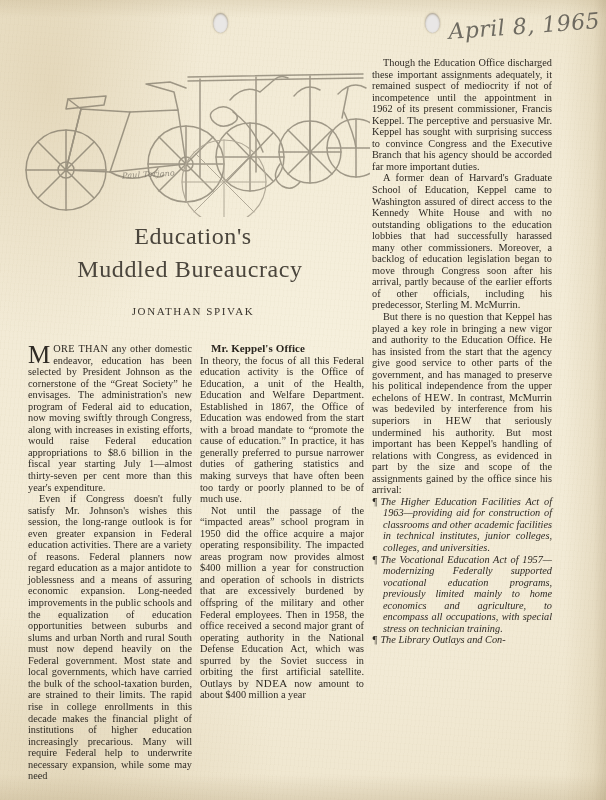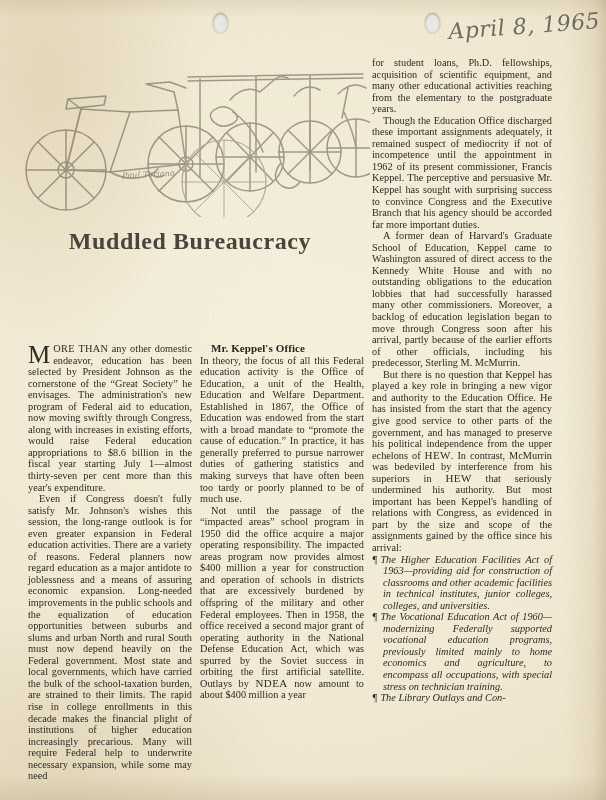--- a/index.html
+++ b/index.html
@@ -112,21 +112,21 @@
     letter-spacing: .6px;
     line-height: 1.18;
     font-weight: 400;
   }
   .headline .l2 {
     font-size: 24px;
     letter-spacing: .6px;
     line-height: 1.18;
     margin-top: 5px;
     margin-left: -6px;
-    font-weight: 700;
+    font-weight: 400;
   }
   .byline {
     position: absolute;
     left: 28px; top: 305px;
     width: 330px;
     text-align: center;
     font-size: 11px;
     letter-spacing: 1.6px;
     color: #3b362f;
   }
@@ -232,39 +232,40 @@
       <path d="M320 42 q14 -14 28 -6 M330 36 l-6 30"></path>
       <path d="M326 60 q10 22 12 36"></path>
 
       <circle cx="206" cy="130" r="42" stroke="#8a8272" stroke-width="1.2"></circle>
       <path d="M206 88 L206 172 M164 130 L248 130 M176 100 L236 160 M176 160 L236 100" stroke="#8a8272" stroke-width="1"></path>
     </svg>
   </div>
   <div class="artist-sig">Paul Torjano</div>
 
   <div class="headline">
+    <div class="l1">Education's</div>
     <div class="l2">Muddled Bureaucracy</div>
   </div>
+  <div class="byline">JONATHAN SPIVAK</div>
 
   <div class="col" id="col1">
     <p class="noindent">
       <span class="dropcap">M</span><span class="sc">ORE THAN</span><span> any other domestic endeavor, education has been selected by President Johnson as the cornerstone of the “Great Society” he envisages. The administration's new program of Federal aid to education, now moving swiftly through Congress, along with increases in existing efforts, would raise Federal education appropriations to $8.6 billion in the fiscal year starting July 1—almost thirty-seven per cent more than this year's expenditure.</span>
     </p>
     <p>Even if Congress doesn't fully satisfy Mr. Johnson's wishes this session, the long-range outlook is for even greater expansion in Federal education activities. There are a variety of reasons. Federal planners now regard education as a major antidote to joblessness and a means of assuring economic expansion. Long-needed improvements in the public schools and the equalization of education opportunities between suburbs and slums and urban North and rural South must now depend heavily on the Federal government. Most state and local governments, which have carried the bulk of the school-taxation burden, are strained to their limits. The rapid rise in college enrollments in this decade makes the financial plight of institutions of higher education increasingly precarious. Many will require Federal help to underwrite necessary expansion, while some may need</p>
   </div>
 
   <div class="col" id="col2">
     <p class="subhead">Mr. Keppel's Office</p>
     <p class="noindent">In theory, the focus of all this Federal education activity is the Office of Education, a unit of the Health, Education and Welfare Department. Established in 1867, the Office of Education was endowed from the start with a broad mandate to “promote the cause of education.” In practice, it has generally preferred to pursue narrower duties of gathering statistics and making surveys that have often been too tardy or poorly planned to be of much use.</p>
     <p><span>Not until the passage of the “impacted areas” school program in 1950 did the office acquire a major operating responsibility. The impacted areas program now provides almost $400 million a year for construction and operation of schools in districts that are excessively burdened by offspring of the military and other Federal employees. Then in 1958, the office received a second major grant of operating authority in the National Defense Education Act, which was spurred by the Soviet success in orbiting the first artificial satellite. Outlays by </span><span class="scu">NDEA</span><span> now amount to about $400 million a year</span></p>
   </div>
 
   <div class="col" id="col3">
-    <p class="noindent">for student loans, Ph.D. fellowships, acquisition of scientific equipment, and many other educational activities reaching from the elementary to the postgraduate years.</p>
     <p>Though the Education Office discharged these important assignments adequately, it remained suspect of mediocrity if not of incompetence until the appointment in 1962 of its present commissioner, Francis Keppel. The perceptive and persuasive Mr. Keppel has sought with surprising success to convince Congress and the Executive Branch that his agency should be accorded far more important duties.</p>
     <p>A former dean of Harvard's Graduate School of Education, Keppel came to Washington assured of direct access to the Kennedy White House and with no outstanding obligations to the education lobbies that had successfully harassed many other commissioners. Moreover, a backlog of education legislation began to move through Congress soon after his arrival, partly because of the earlier efforts of other officials, including his predecessor, Sterling M. McMurrin.</p>
     <p><span>But there is no question that Keppel has played a key role in bringing a new vigor and authority to the Education Office. He has insisted from the start that the agency give good service to other parts of the government, and has managed to preserve his political independence from the upper echelons of </span><span class="scu">HEW</span><span>. In contrast, McMurrin was bedeviled by interference from his superiors in </span><span class="scu">HEW</span><span> that seriously undermined his authority. But most important has been Keppel's handling of relations with Congress, as evidenced in part by the size and scope of the assignments gained by the office since his arrival:</span></p>
     <p class="hang"><span class="pilcrow">¶</span><span>The Higher Education Facilities Act of 1963—providing aid for construction of classrooms and other academic facilities in technical institutes, junior colleges, colleges, and universities.</span></p>
-    <p class="hang"><span class="pilcrow">¶</span><span>The Vocational Education Act of 1960—modernizing Federally supported vocational education programs, previously limited mainly to home economics and agriculture, to encompass all occupations, with special stress on technician training.</span></p>
+    <p class="hang"><span class="pilcrow">¶</span><span>The Vocational Education Act of 1957—modernizing Federally supported vocational education programs, previously limited mainly to home economics and agriculture, to encompass all occupations, with special stress on technician training.</span></p>
     <p class="hang"><span class="pilcrow">¶</span><span>The Library Outlays and Con-</span></p>
   </div>
 
 </div>
 
 </body></html>

